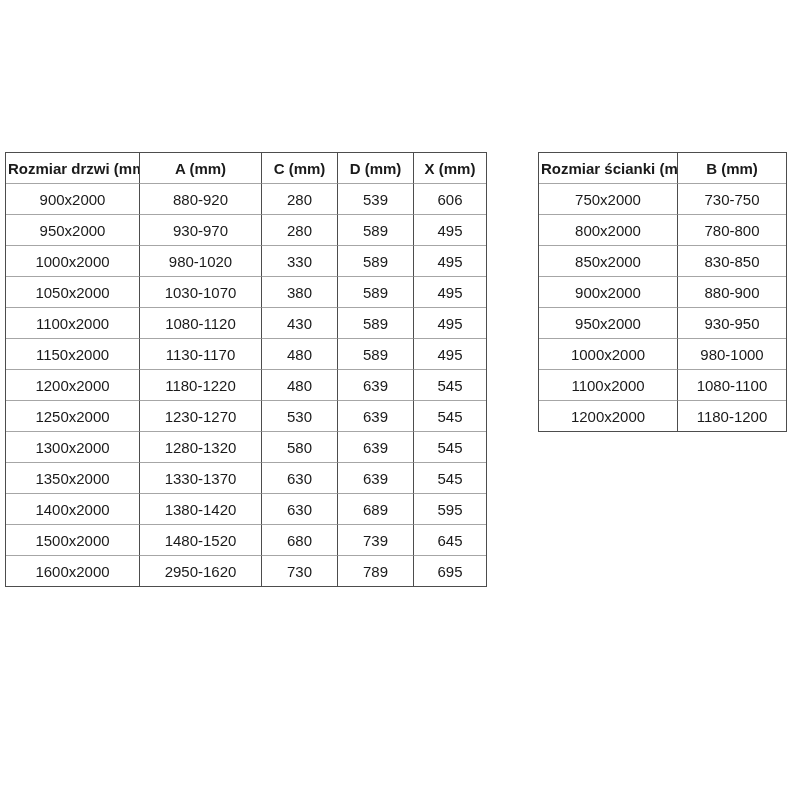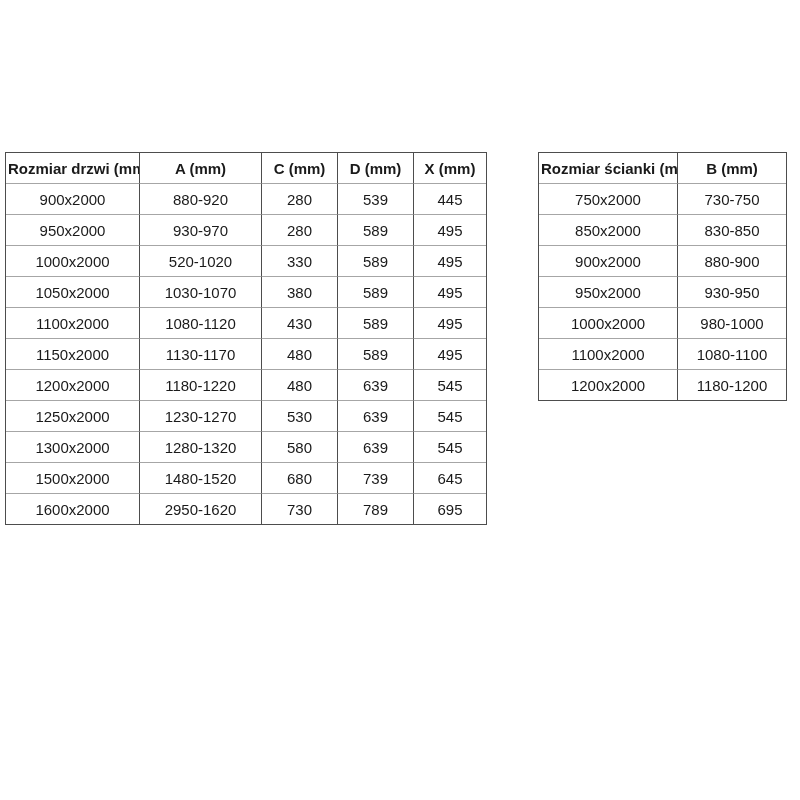--- a/index.html
+++ b/index.html
@@ -78,32 +78,32 @@
         <th>D (mm)</th>
         <th>X (mm)</th>
       </tr>
     </thead>
     <tbody>
         <tr>
           <td>900x2000</td>
           <td>880-920</td>
           <td>280</td>
           <td>539</td>
-          <td>445</td>
+          <td>606</td>
         </tr>
         <tr>
           <td>950x2000</td>
           <td>930-970</td>
           <td>280</td>
           <td>589</td>
           <td>495</td>
         </tr>
         <tr>
           <td>1000x2000</td>
-          <td>520-1020</td>
+          <td>980-1020</td>
           <td>330</td>
           <td>589</td>
           <td>495</td>
         </tr>
         <tr>
           <td>1050x2000</td>
           <td>1030-1070</td>
           <td>380</td>
           <td>589</td>
           <td>495</td>
@@ -135,20 +135,34 @@
           <td>530</td>
           <td>639</td>
           <td>545</td>
         </tr>
         <tr>
           <td>1300x2000</td>
           <td>1280-1320</td>
           <td>580</td>
           <td>639</td>
           <td>545</td>
+        </tr>
+        <tr>
+          <td>1350x2000</td>
+          <td>1330-1370</td>
+          <td>630</td>
+          <td>639</td>
+          <td>545</td>
+        </tr>
+        <tr>
+          <td>1400x2000</td>
+          <td>1380-1420</td>
+          <td>630</td>
+          <td>689</td>
+          <td>595</td>
         </tr>
         <tr>
           <td>1500x2000</td>
           <td>1480-1520</td>
           <td>680</td>
           <td>739</td>
           <td>645</td>
         </tr>
         <tr>
           <td>1600x2000</td>
@@ -170,20 +184,24 @@
         <th>Rozmiar ścianki (mm)</th>
         <th>B (mm)</th>
       </tr>
     </thead>
     <tbody>
         <tr>
           <td>750x2000</td>
           <td>730-750</td>
         </tr>
         <tr>
+          <td>800x2000</td>
+          <td>780-800</td>
+        </tr>
+        <tr>
           <td>850x2000</td>
           <td>830-850</td>
         </tr>
         <tr>
           <td>900x2000</td>
           <td>880-900</td>
         </tr>
         <tr>
           <td>950x2000</td>
           <td>930-950</td>

